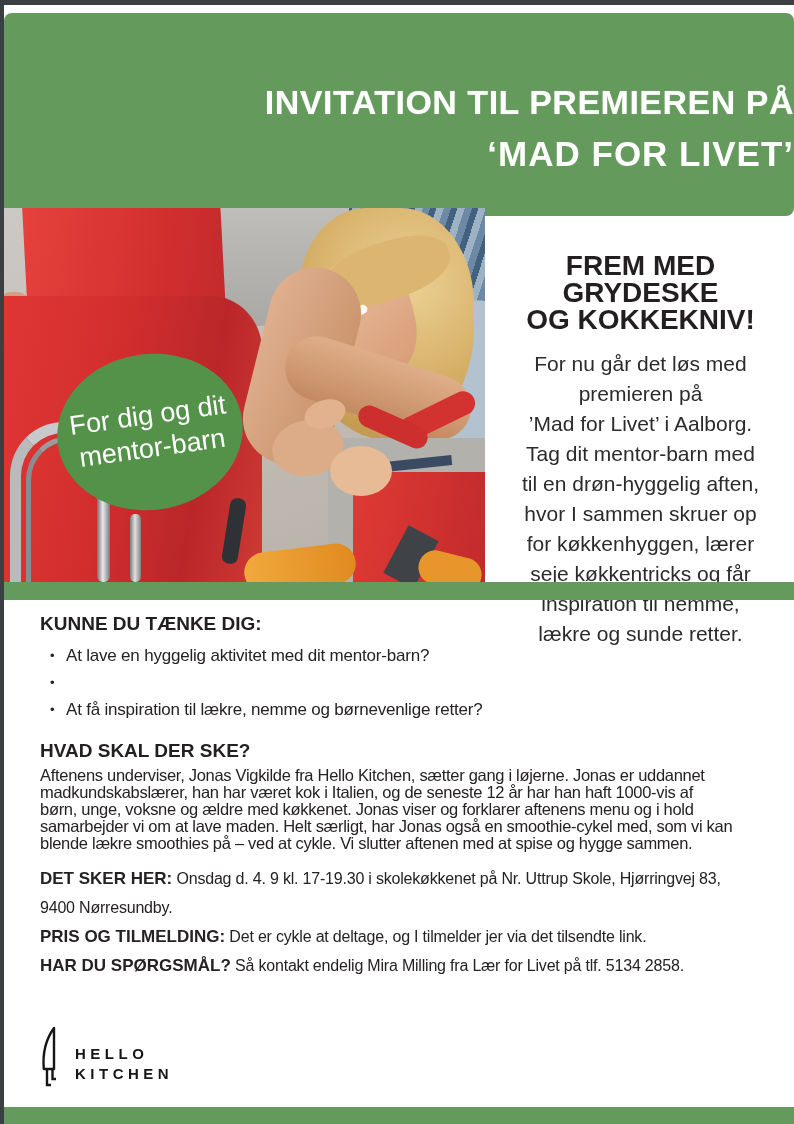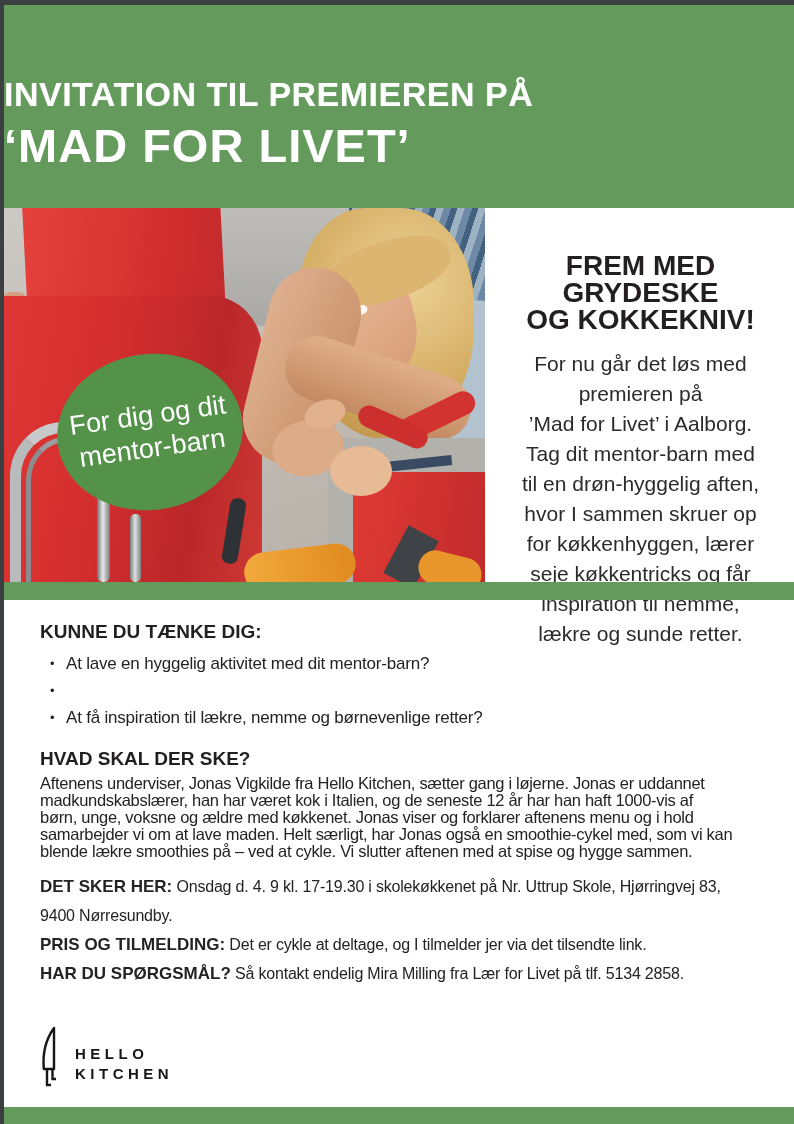--- a/index.html
+++ b/index.html
@@ -8,25 +8,25 @@
     position:relative; width:794px; height:1124px; overflow:hidden;
     background:#ffffff; font-family:"Liberation Sans", sans-serif;
   }
   .abs { position:absolute; }
 
   
   .edge-top  { left:0; top:0; width:794px; height:5px; background:#3c3f42; }
   .edge-left { left:0; top:0; width:4px; height:1124px; background:#3c3f42; }
 
   
-  .header { left:4px; top:5px; width:790px; height:203px; background:#649b5c;
-            color:#fff; text-align:left; padding-top:70px; }
+  .header { left:4px; top:13px; width:790px; height:203px; background:#649b5c;
+            color:#fff; text-align:right; padding-top:70px;border-radius:8px; }
   .title1 { font-size:34px; font-weight:bold; line-height:38px; letter-spacing:.5px;
             text-shadow:0 0 1px rgba(255,255,255,.4); }
-  .title2 { font-size:47px; font-weight:bold; line-height:50px; letter-spacing:1px; margin-top:8px; }
+  .title2 { font-size:35px; font-weight:bold; line-height:50px; letter-spacing:1px; margin-top:8px; }
 
   
   .photo { left:4px; top:208px; width:481px; height:374px; overflow:hidden;
            background:linear-gradient(160deg,#ccc8c3,#b7b0a8); }
   .photo div { position:absolute; }
   .ph-stripes { left:280px; top:-14px; width:215px; height:150px; transform:rotate(-7deg);
     background:repeating-linear-gradient(115deg,#6d89a6 0 7px,#42617f 7px 13px,#9db3c4 13px 20px); }
   .ph-blue-edge { left:441px; top:92px; width:44px; height:140px; background:#b3c2cf; transform:rotate(3deg); }
   .ph-shirt { left:130px; top:-10px; width:215px; height:128px; border-radius:0 0 45% 50%;
     background:linear-gradient(#c0bfbb,#a9a8a4); }
@@ -90,21 +90,21 @@
 
   
   .intro { left:487px; top:208px; width:307px; text-align:center; color:#2b2b2b; }
   .intro-heading { margin-top:44px; font-size:28px; font-weight:bold; line-height:27px;
     white-space:pre-line; color:#231f20; }
   .intro-body { margin-top:16px; font-size:21px; line-height:30px; white-space:pre-line; }
 
   
   .main { left:40px; top:612px; width:730px; color:#262223; }
   .sec-heading { font-size:19px; font-weight:bold; color:#231f20; line-height:24px; }
-  .think-heading { margin-top:8px; }
+  .think-heading { }
   .bullets { margin-top:6px; }
   .bullet-row { display:flex; line-height:27px; font-size:17px; letter-spacing:-.2px; }
   .bullet-dot { width:26px; padding-left:10px; font-size:13px; }
   .what-heading { margin-top:16px; }
   .what-body { margin-top:4px; font-size:16.5px; line-height:17px; letter-spacing:-.3px;
     white-space:pre-line; }
   .details { margin-top:12px; font-size:16px; line-height:29px; letter-spacing:-.2px; }
   .detail-label { font-weight:bold; font-size:17px; letter-spacing:0; }
   .detail-text { white-space:pre-line; }
 

